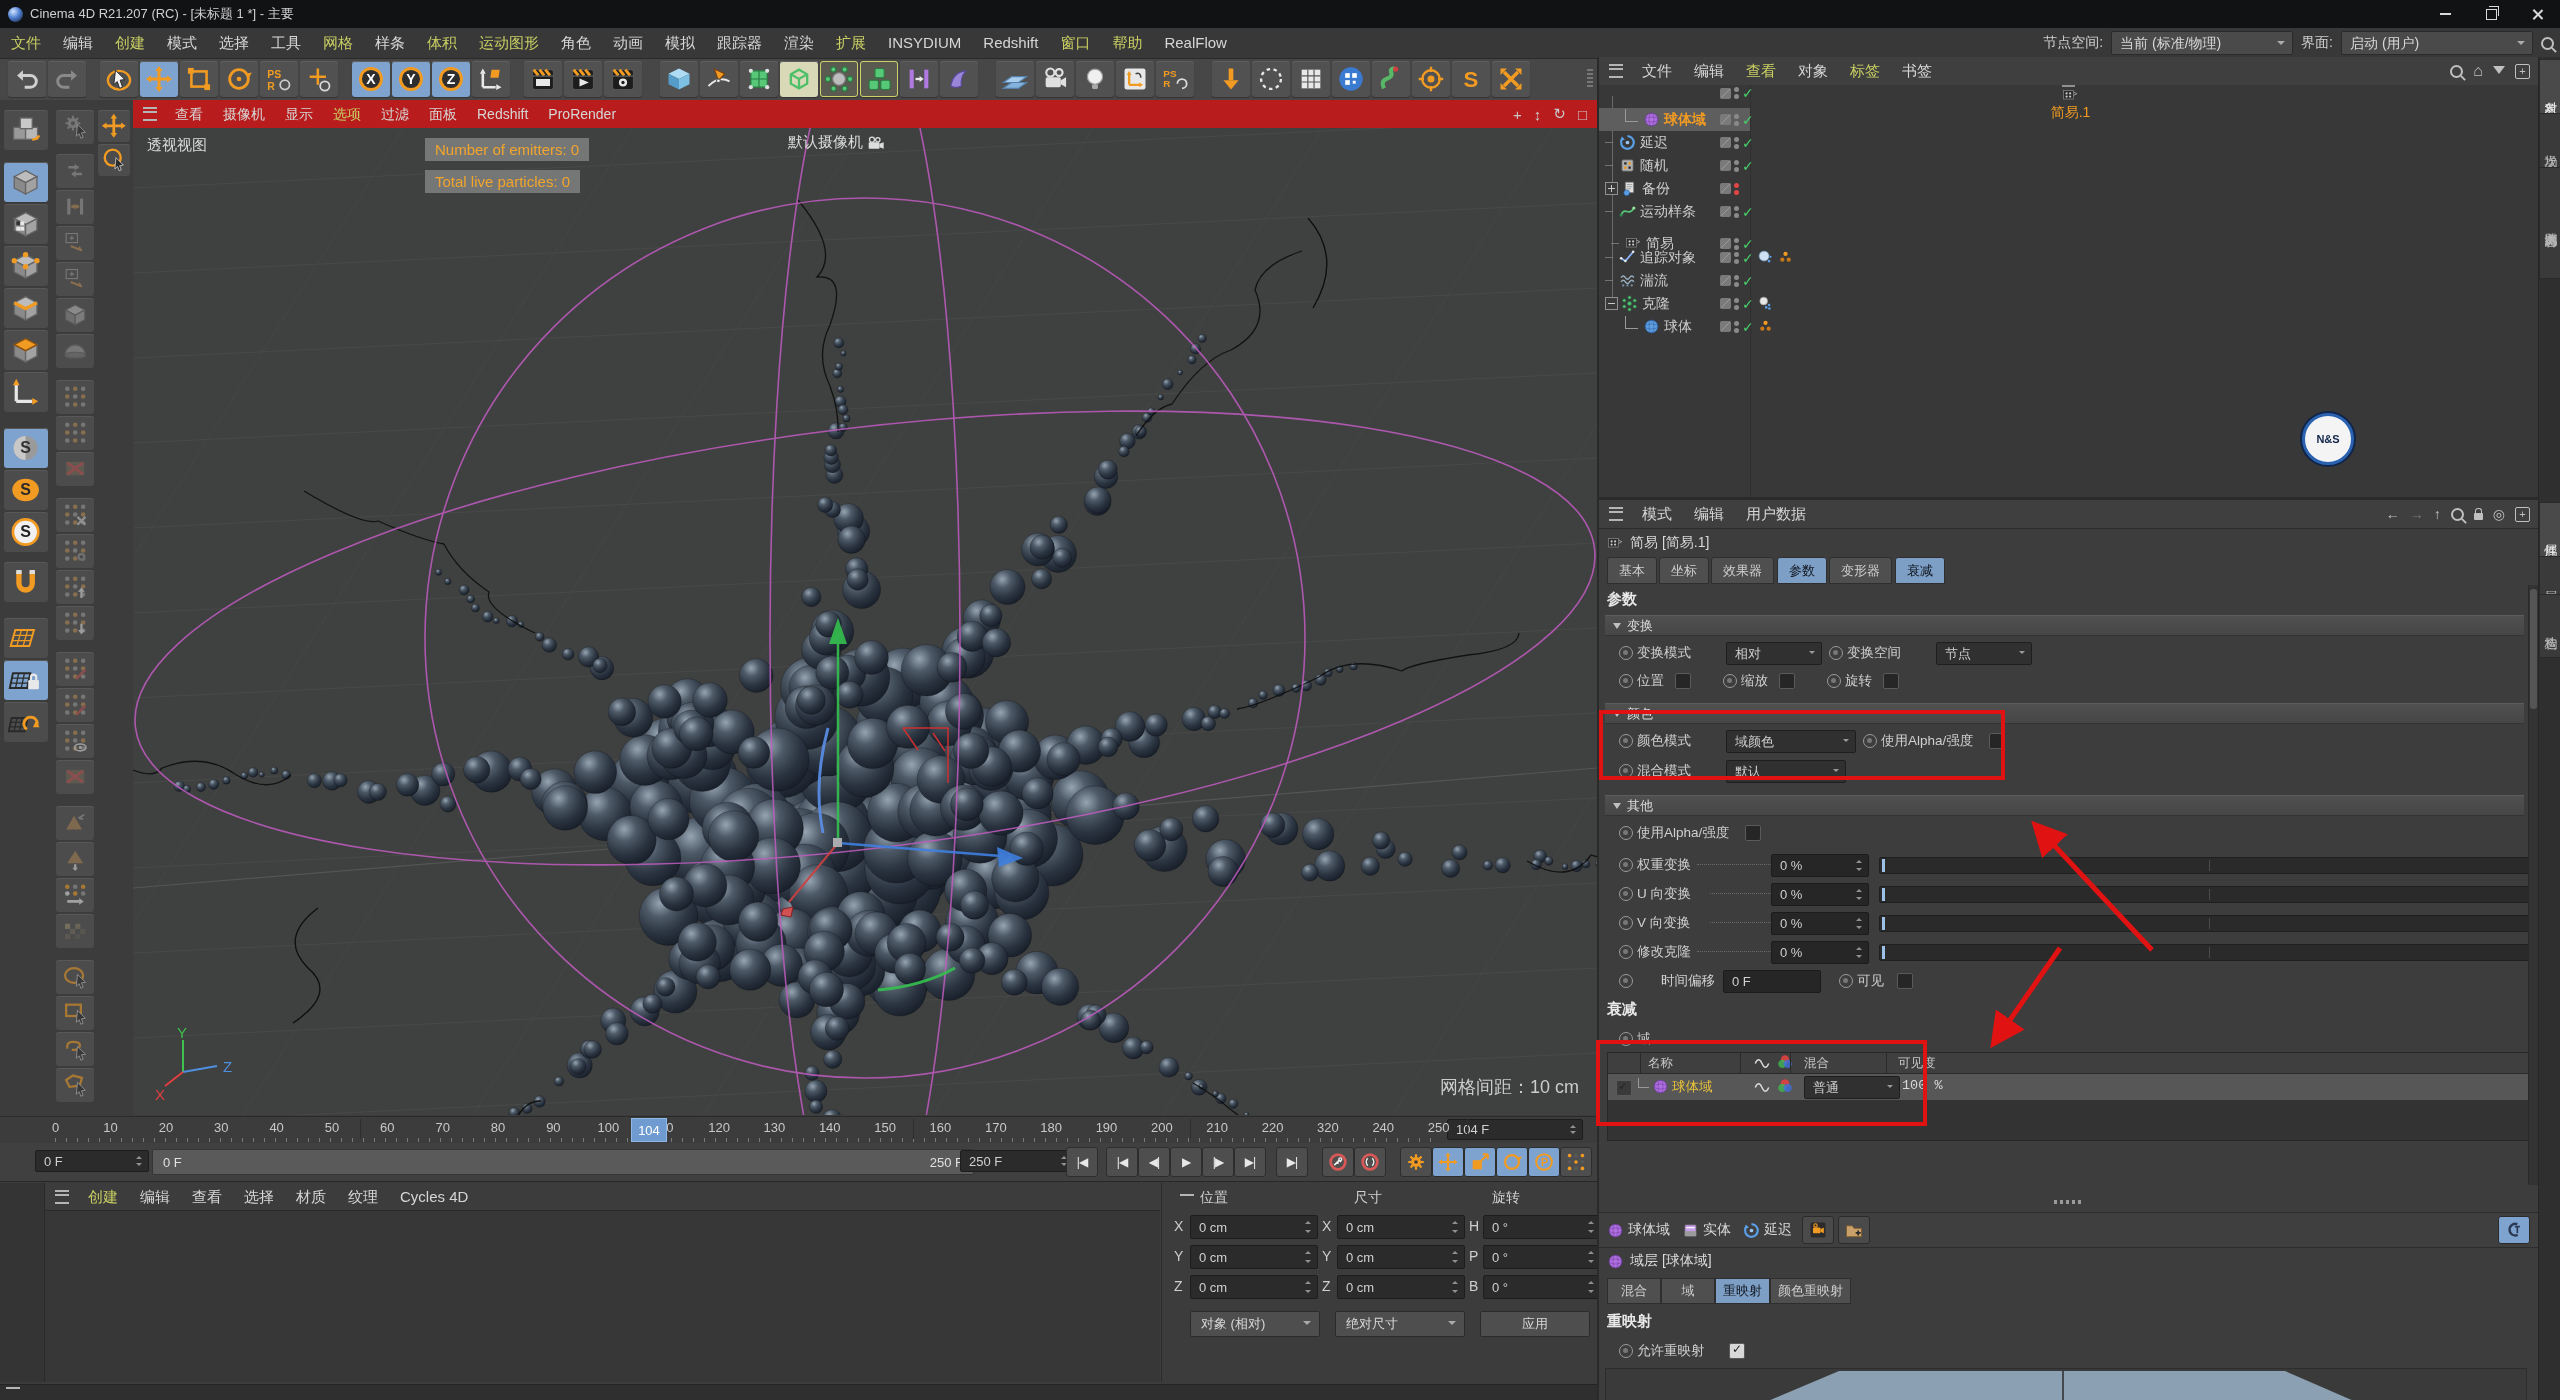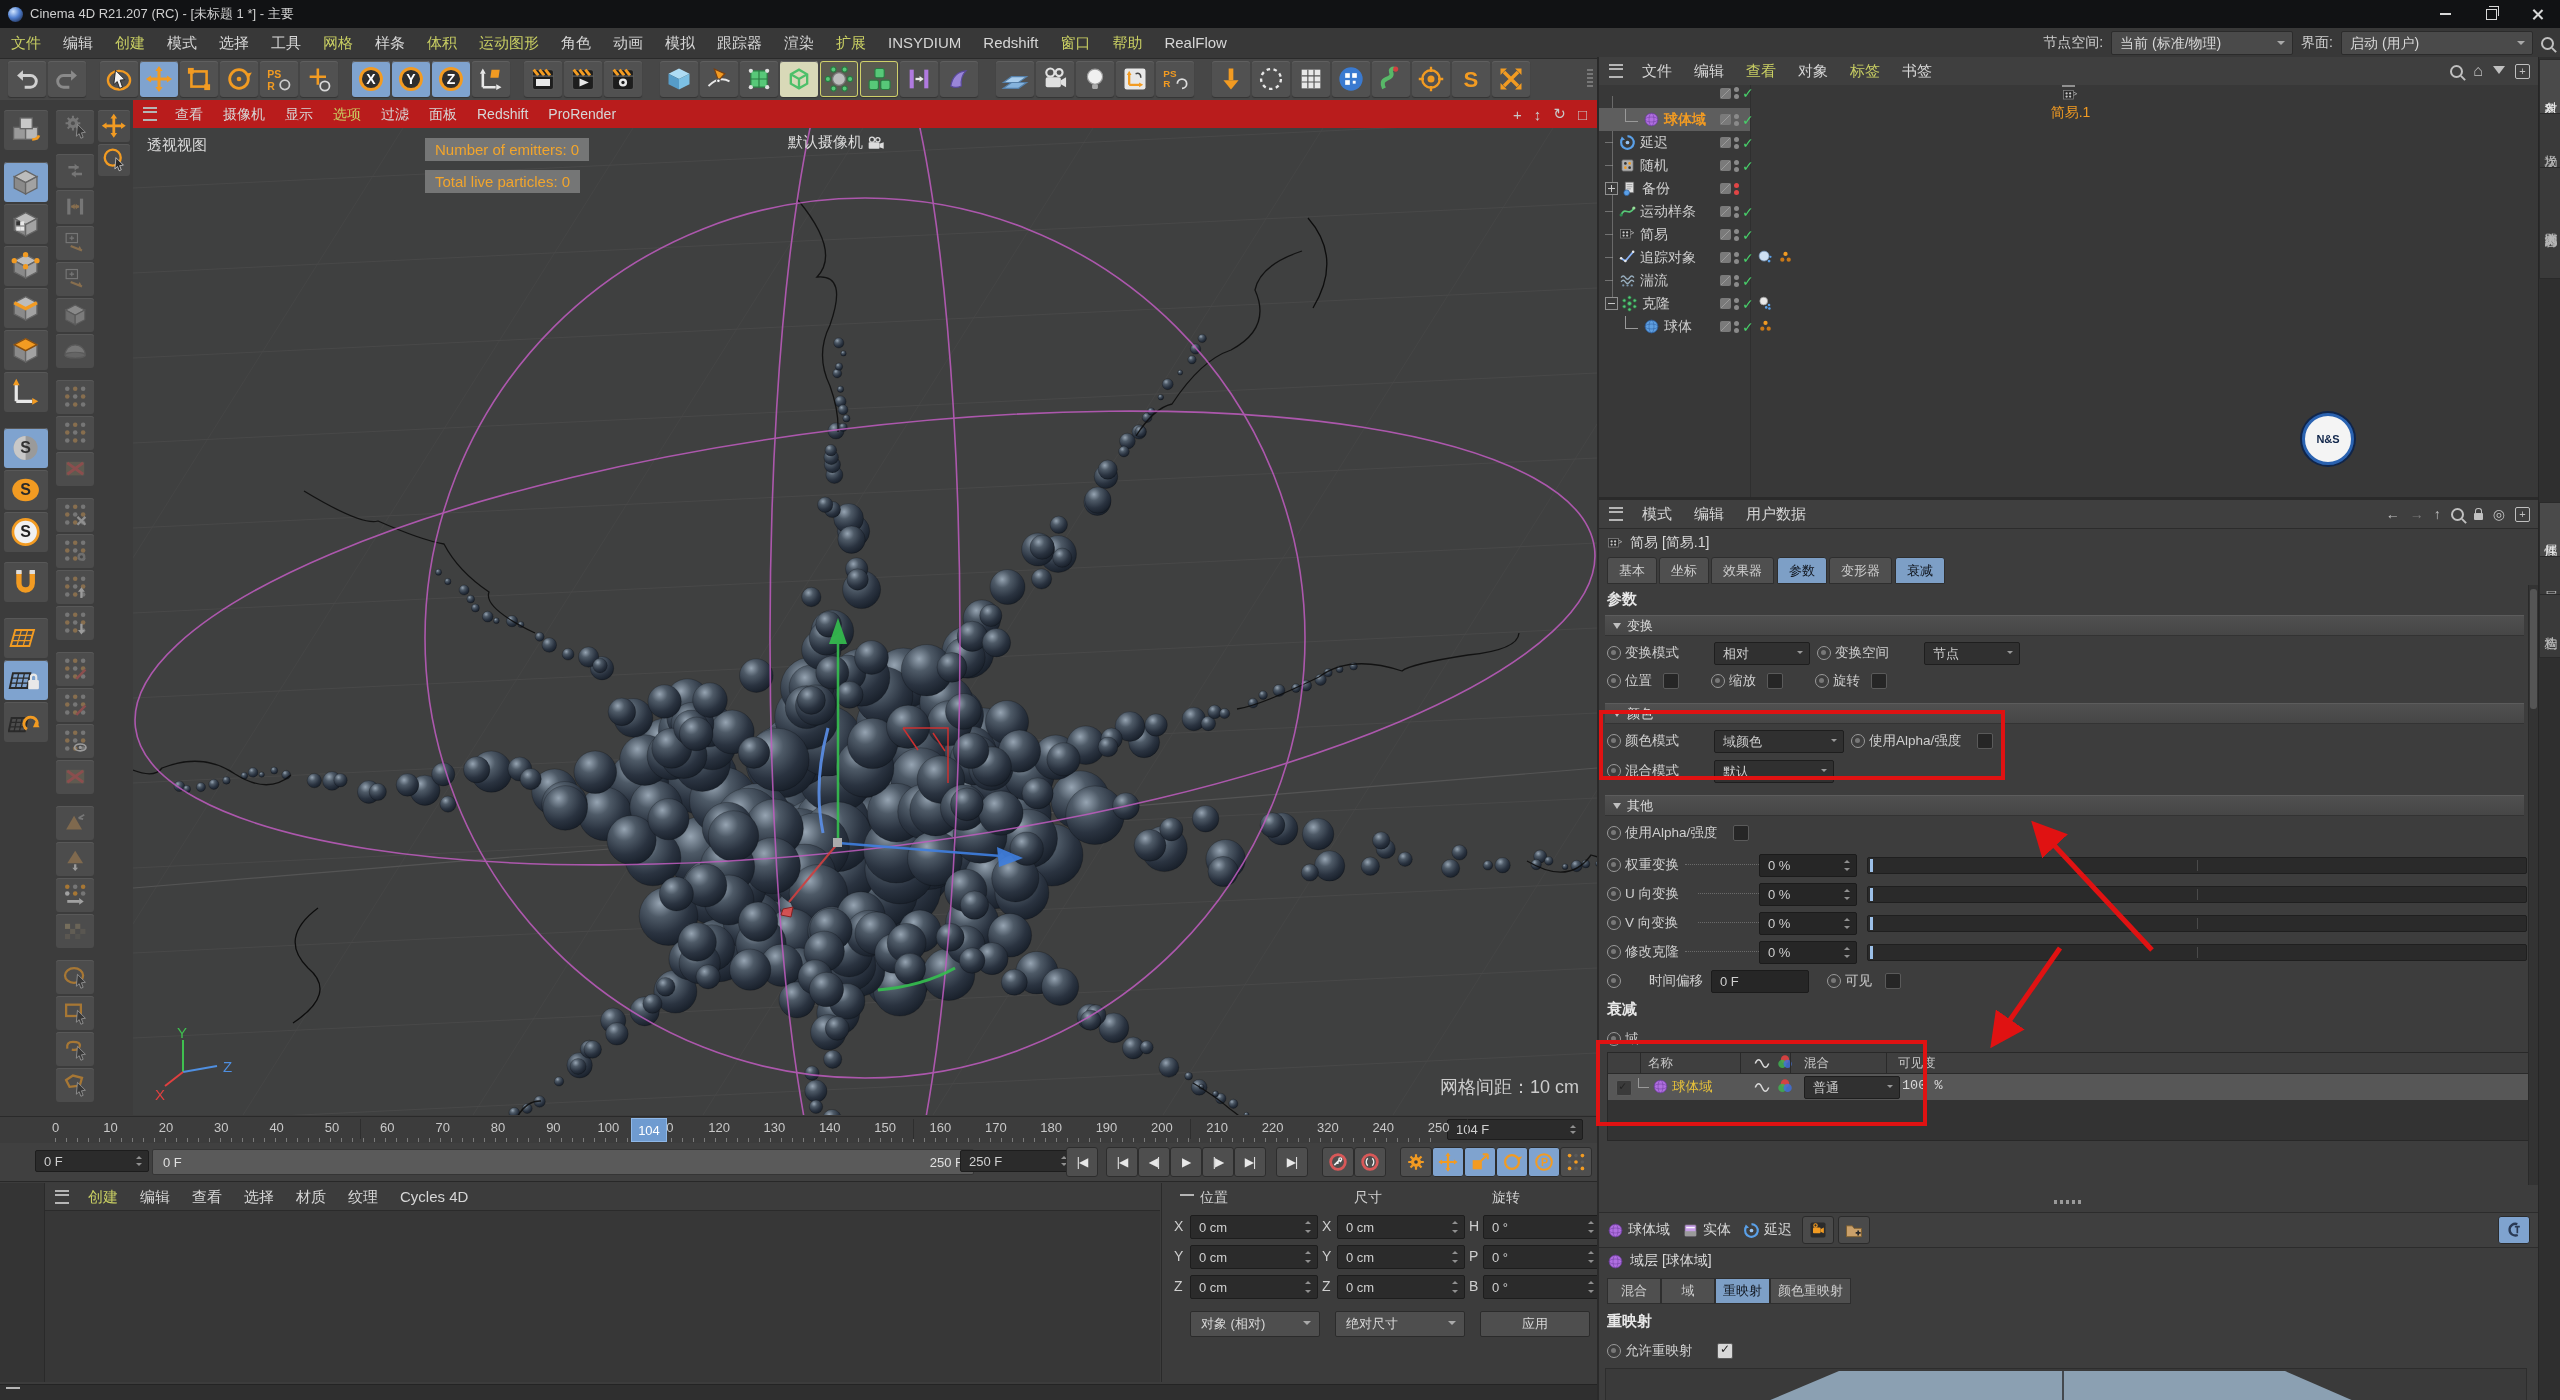--- a/index.html
+++ b/index.html
@@ -129,21 +129,21 @@
   .atab.active{background:#7d9fc6;color:#11161e;}
   .seclabel{position:absolute;left:8px;font-size:15px;font-weight:bold;color:#e8e8e8;}
   .grpbar{position:absolute;left:6px;right:14px;height:19px;background:linear-gradient(#505050,#464646);
      border-top:1px solid #5c5c5c;border-bottom:1px solid #333;font-size:13px;color:#ddd;display:flex;align-items:center;padding-left:8px;gap:6px;}
   .grpbar .tri{width:0;height:0;border:4.5px solid transparent;border-top:6px solid #c0c0c0;margin-top:5px;}
   .radio{width:12px;height:12px;border:1.5px solid #9a9a9a;border-radius:50%;position:relative;display:inline-block;}
   .radio::after{content:'';position:absolute;left:2.5px;top:2.5px;width:5px;height:5px;border-radius:50%;background:#777;}
   .cb{width:14px;height:14px;background:#262626;border:1px solid #5a5a5a;border-radius:2px;display:inline-block;}
   .cb.on{background:#d8d8d8;position:relative;}
   .cb.on::after{content:'✓';position:absolute;left:2px;top:-2px;color:#222;font-size:12px;font-weight:bold;}
-  .arow{position:absolute;left:0;width:100%;height:26px;}
+  .arow{position:absolute;left:12px;width:100%;height:26px;}
   .arow .radio{position:absolute;top:6px;}
   .alab{position:absolute;top:4px;font-size:13.5px;color:#cfcfcf;white-space:nowrap;}
   .adrop{position:absolute;top:2px;height:21px;background:#303030;border:1px solid #1e1e1e;border-radius:2px;
      font-size:13px;color:#cfcfcf;display:flex;align-items:center;padding-left:8px;}
   .adrop::after{content:'';position:absolute;right:6px;top:8px;border:3.5px solid transparent;border-top-color:#999;}
   .avalue{position:absolute;top:2px;height:21px;background:#262626;border:1px solid #1b1b1b;border-radius:2px;
      font-size:13px;color:#cfcfcf;display:flex;align-items:center;padding-left:8px;}
   .aslider{position:absolute;top:5px;height:15px;background:#2a2a2a;border:1px solid #1f1f1f;border-radius:2px;}
   .aslider::before{content:'';position:absolute;left:2px;top:1px;bottom:1px;width:3px;background:#9cc0e8;}
   .aslider::after{content:'';position:absolute;left:50%;top:2px;bottom:2px;width:1px;background:#4a4a4a;}
@@ -1660,21 +1660,21 @@
           <span class="nm">运动样条</span>
           <span style="position: absolute; left: 121px; display: flex; align-items: center; gap: 3px;">
             <span class="togsq"></span>
             <span class="dots2">
               <i></i>
               <i></i>
             </span>
             <span class="chk">✓</span>
           </span>
         </div>
-        <div class="omrow" style="top: 138px;">
+        <div class="omrow" style="top: 147px; padding-left: 6px;">
           <span style="width: 6px; display: inline-block;"></span>
           <span style="width: 8px; height: 1px; background: rgb(153, 153, 153); display: inline-block; margin-right: 3px; opacity: 0.6;"></span>
           <span class="omicon" style="margin-left: 3px;"><svg viewBox="0 0 24 24" width="100%" height="100%">
               <rect x="2" y="5" width="14" height="12" fill="#2b2b2b" stroke="#888"></rect>
               <circle cx="6.5" cy="9" r="1.6" fill="#c8c8c8"></circle>
               <circle cx="11.5" cy="9" r="1.6" fill="#c8c8c8"></circle>
               <circle cx="6.5" cy="13.5" r="1.6" fill="#c8c8c8"></circle>
               <circle cx="11.5" cy="13.5" r="1.6" fill="#c8c8c8"></circle>
               <path d="M16,7 l5,2.5 -5,2.5" fill="none" stroke="#999" stroke-width="1.4"></path>
             </svg></span>

